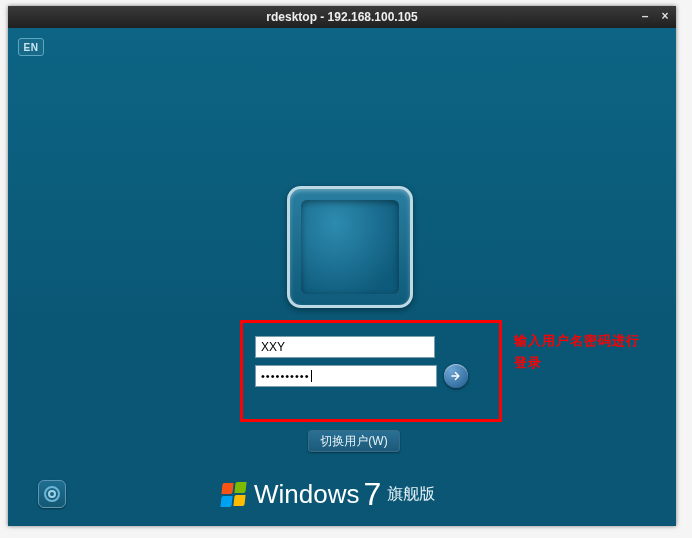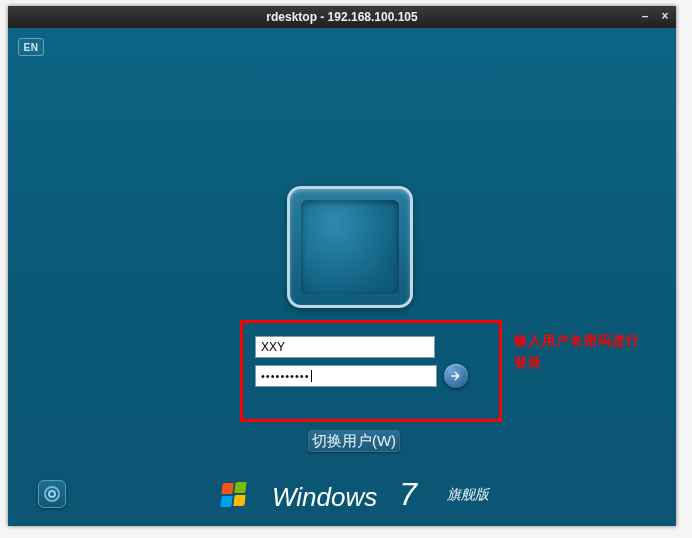--- a/index.html
+++ b/index.html
@@ -35,39 +35,39 @@
     .cred-user { top: 308px; }
     .cred-pass { top: 337px; width: 182px; }
     .cred-pass-dots { font-family: Arial; color: #000; letter-spacing: 1px; font-size: 11px; }
     .cred-pass-caret { display: inline-block; width: 1px; height: 12px; background: #000; margin-left: 1px; vertical-align: middle; }
     
     
     .login-arrow { position: absolute; left: 436px; top: 336px; width: 24px; height: 24px; border-radius: 50%; background: radial-gradient(circle at 30% 25%, #6fa8d6, #1f5a8e); box-shadow: 0 1px 3px rgba(0,0,0,.6), inset 0 1px 1px rgba(255,255,255,.5); display: flex; align-items: center; justify-content: center; cursor: default; }
     .login-arrow svg { width: 14px; height: 14px; }
     
     
-    .switch-user-btn { position: absolute; left: 300px; top: 402px; width: 92px; height: 22px; border: 1px solid #3a6a84; border-radius: 3px; background: linear-gradient(#2a7094,#1c5a7a); color: #e8f3f8; font-size: 15px; display: flex; align-items: center; justify-content: center; box-shadow: 0 1px 2px rgba(0,0,0,.4); cursor: default; }
+    .switch-user-btn { position: absolute; left: 300px; top: 402px; width: 92px; height: 22px; border: 1px solid #3a6a84; border-radius: 3px; background: linear-gradient(#2a7094,#1c5a7a); color: #e8f3f8; font-size: 12px; display: flex; align-items: center; justify-content: center; box-shadow: 0 1px 2px rgba(0,0,0,.4); cursor: default; }
     
     
     .ease-btn { position: absolute; left: 30px; top: 452px; width: 28px; height: 28px; border-radius: 6px; border: 1px solid #5e97b2; background: linear-gradient(#1e6e91,#145874); display: flex; align-items: center; justify-content: center; box-shadow: 0 1px 2px rgba(0,0,0,.4); cursor: default; }
     .ease-btn .ring { width: 16px; height: 16px; border-radius: 50%; border: 2px solid #6fb5d6; display: flex; align-items: center; justify-content: center; }
     .ease-btn .ring::after { content: ""; width: 4px; height: 4px; border: 2px solid #9ed3ea; border-radius: 50%; }
     
     
-    .branding { position: absolute; left: 212px; top: 448px; display: flex; align-items: flex-end; gap: 24px; color: #fff; font-style: italic; }
+    .branding { position: absolute; left: 212px; top: 448px; display: flex; align-items: center; gap: 6px; color: #fff; }
     .win-flag { width: 28px; height: 28px; align-self: center; }
     .win-flag .q { position: absolute; width: 11px; height: 11px; border-radius: 2px 0 2px 0; }
     .win-flag { position: relative; }
     .q.r { background: #f65314; left: 2px; top: 2px; transform: skewX(-6deg); }
     .q.g { background: #7cbb00; left: 15px; top: 1px; transform: skewX(-6deg); }
     .q.b { background: #00a1f1; left: 1px; top: 15px; transform: skewX(-6deg); }
     .q.y { background: #ffbb00; left: 14px; top: 14px; transform: skewX(-6deg); }
     .brand-main { font-size: 26px; font-weight: 300; color: #fff; }
     .brand-ver { font-size: 32px; font-weight: 300; color: #fff; margin-left: -2px; }
-    .brand-ed { font-size: 14px; color: #e6f2f8; margin-left: 6px; align-self: center; }
+    .brand-ed { font-size: 16px; color: #e6f2f8; align-self: center; }
   </style>
 </head>
 <body>
 
 <div class="outer-wrap">
 
   <div class="rdp-window">
 
     <div class="titlebar">
       <span class="title-text">rdesktop - 192.168.100.105</span>

